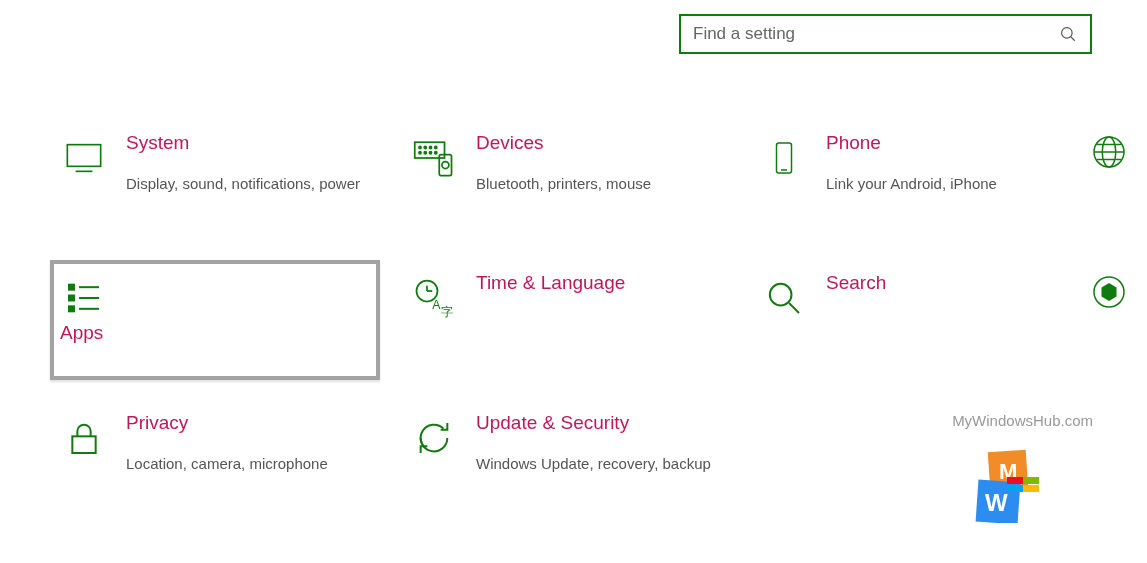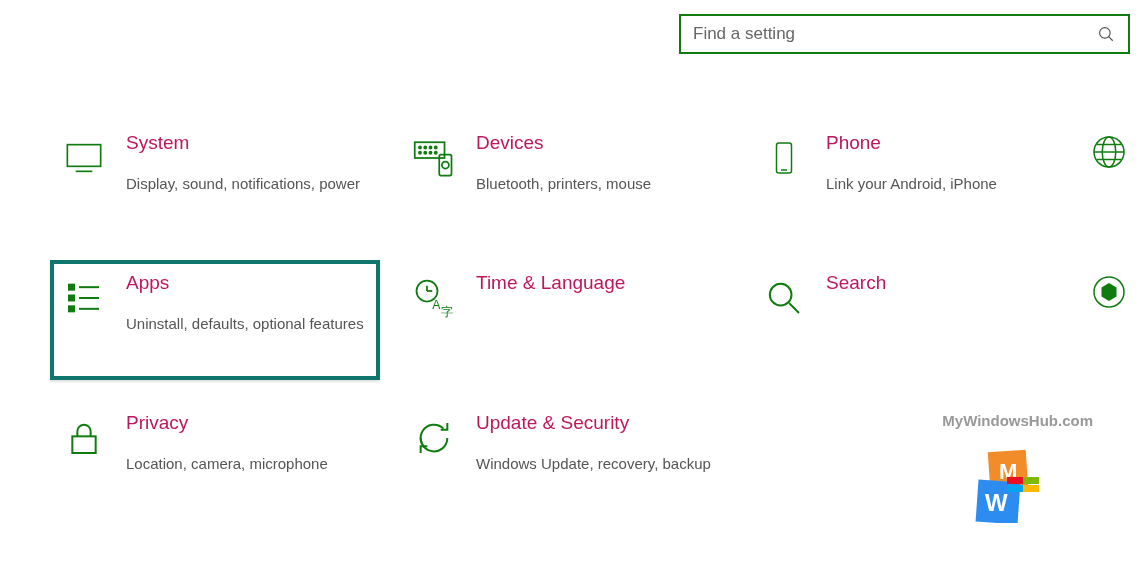--- a/index.html
+++ b/index.html
@@ -10,21 +10,21 @@
       font-family: "Segoe UI", -apple-system, sans-serif;
       position: relative;
       overflow: hidden;
     }
 
     
     .search-container {
       position: absolute;
       top: 14px;
       left: 679px;
-      width: 451px;
+      width: 413px;
       height: 40px;
       border: 2px solid #107C10;
       display: flex;
       align-items: center;
       background: #fff;
     }
     .search-input {
       flex: 1;
       border: none;
       outline: none;
@@ -57,23 +57,24 @@
       row-gap: 20px;
     }
     .tile {
       display: flex;
       align-items: flex-start;
       padding: 12px 10px;
       cursor: pointer;
       position: relative;
     }
     .tile.highlighted {
-      border: 4px solid #0f766e;
+      border: 4px solid #a3a3a3;
       padding: 8px 6px;
       box-shadow: 0 2px 2px rgba(0,0,0,0.12);
+      flex-direction: column;
     }
     .tile-icon {
       width: 48px;
       height: 48px;
       flex-shrink: 0;
       color: #107C10;
       display: flex;
       align-items: center;
       justify-content: center;
       margin-right: 18px;
@@ -111,21 +112,20 @@
       justify-content: center;
     }
 
     
     .watermark-text {
       position: absolute;
       top: 412px;
       right: 54px;
       font-size: 15px;
       color: #999;
-      font-weight: bold;
     }
     .wm-logo {
       position: absolute;
       bottom: 40px;
       right: 106px;
       width: 68px;
       height: 76px;
     }
   </style>
 </head>
@@ -197,21 +197,20 @@
         <rect x="6" y="8" width="6" height="6" fill="currentColor"></rect>
           <line x1="18" y1="11" x2="42" y2="11"></line>
         <rect x="6" y="21" width="6" height="6" fill="currentColor"></rect>
           <line x1="18" y1="24" x2="42" y2="24"></line>
         <rect x="6" y="34" width="6" height="6" fill="currentColor"></rect>
           <line x1="18" y1="37" x2="42" y2="37"></line>
       </svg>
     </div>
     <div class="tile-body">
       <div class="tile-title">Apps</div>
-      <div class="tile-sub">Uninstall, defaults, optional features</div>
     </div>
   </div>
 
 
   <div class="tile">
     <div class="tile-icon">
       <svg width="42" height="42" viewBox="0 0 48 48" fill="none" stroke="currentColor" stroke-width="2">
         <circle cx="16" cy="16" r="12"></circle>
         <line x1="16" y1="10" x2="16" y2="16"></line>
           <line x1="16" y1="16" x2="22" y2="16"></line>

